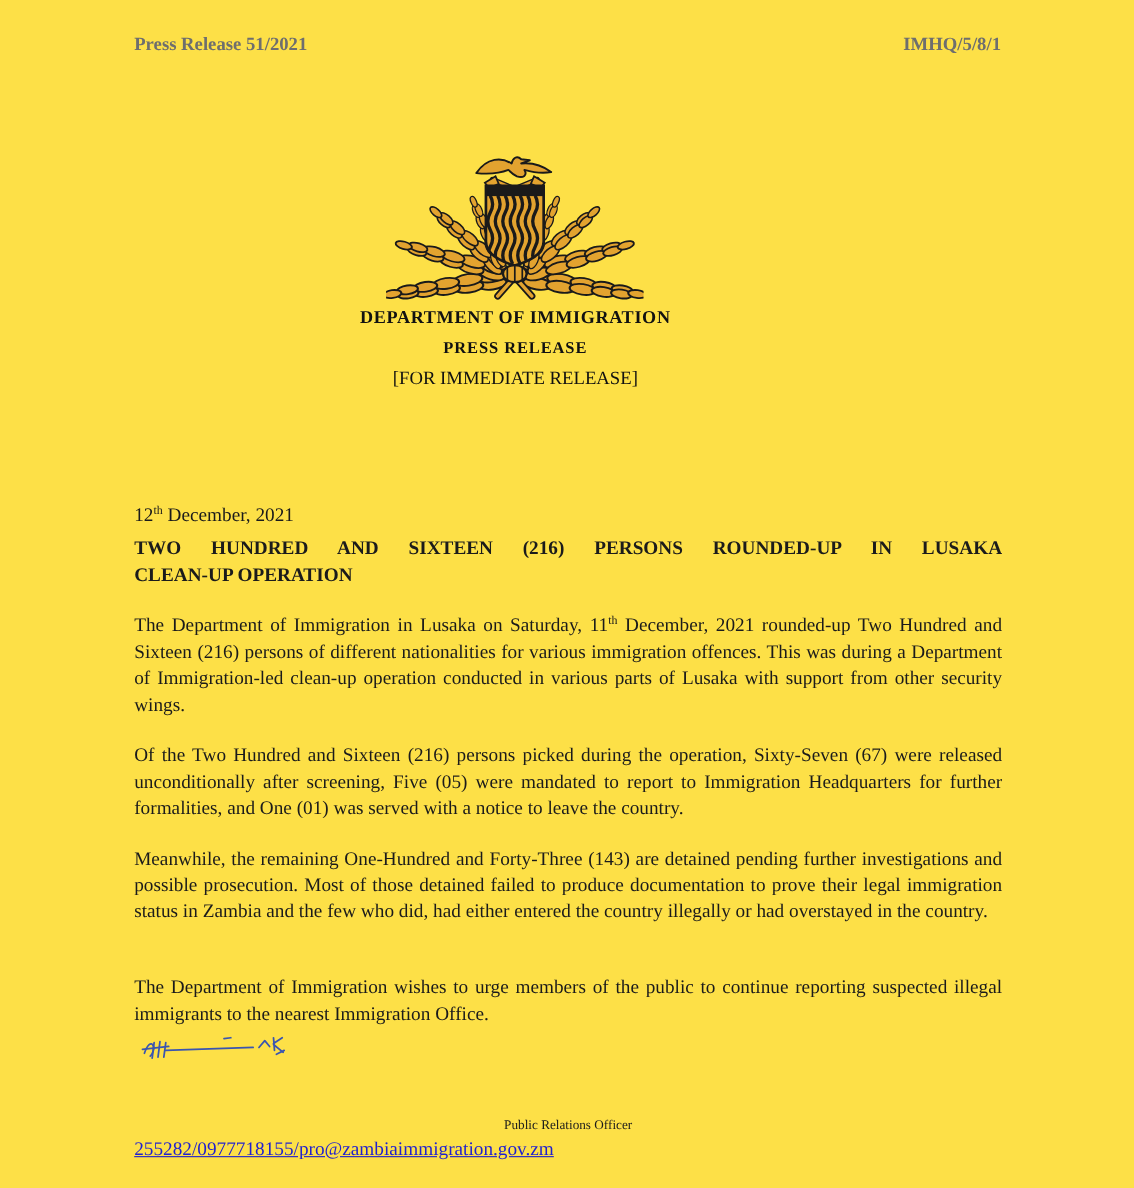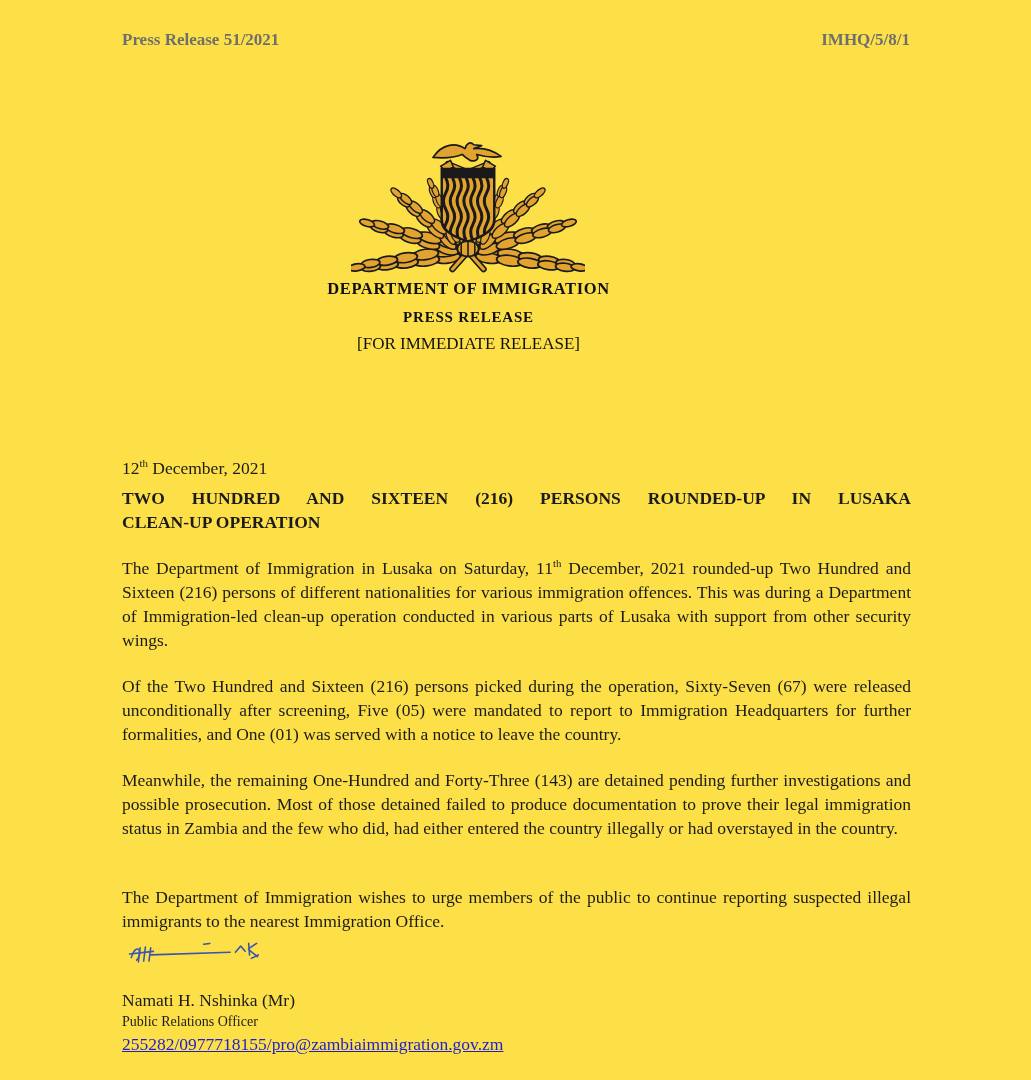--- a/index.html
+++ b/index.html
@@ -33,21 +33,21 @@
   .headline  { top:486px; font-weight:bold; }
   .headline .l1 { text-align:justify; text-align-last:justify; }
   .para { text-align:justify; }
   .p1 { top:556px; }
   .p2 { top:674px; }
   .p3 { top:768px; }
   .p4 { top:885px; }
   sup.ord { font-size:0.62em; vertical-align:super; line-height:0; }
   .sig-wrap { position:absolute; left:126px; top:938px; width:150px; height:32px; }
   .sig-name { top:989px;  font-size:17.5px; line-height:22px; }
-  .sig-role { top:1011px; font-size:14px; line-height:22px; }
+  .sig-role { top:1011px; font-size:12px; line-height:22px;text-align:center; }
   .sig-link-row { top:1033px; font-size:17.5px; line-height:22px; }
   a.contact-link { color:#1f1fd0; text-decoration:underline; cursor:pointer; }
 </style>
 </head>
 <body>
 
 <div class="page">
 
   <div class="hdr-row">
     <span>Press Release 51/2021</span>
@@ -160,19 +160,18 @@
         <path d="M16,11 l-2,16 M22,10 l-2,16 M28,11 l-2,15"></path>
         <path d="M4,18 l27,-3"></path>
         <path d="M28,19 L118,16"></path>
         <path d="M88,7 l7,-1"></path>
         <path d="M124,16 l6,-7 l5,6"></path>
         <path d="M139,6 l1,13 m-1,-7 l9,-6 m-9,7 l10,8 m1,-2 l-8,4"></path>
       </g>
     </svg>
   </div>
 
-  <div class="doc-block sig-name">Namati H. Nshinka (Mr)</div>
   <div class="doc-block sig-role">Public Relations Officer</div>
   <div class="doc-block sig-link-row">
     <a class="contact-link">255282/0977718155/pro@zambiaimmigration.gov.zm</a>
   </div>
 
 </div>
 
 </body></html>

